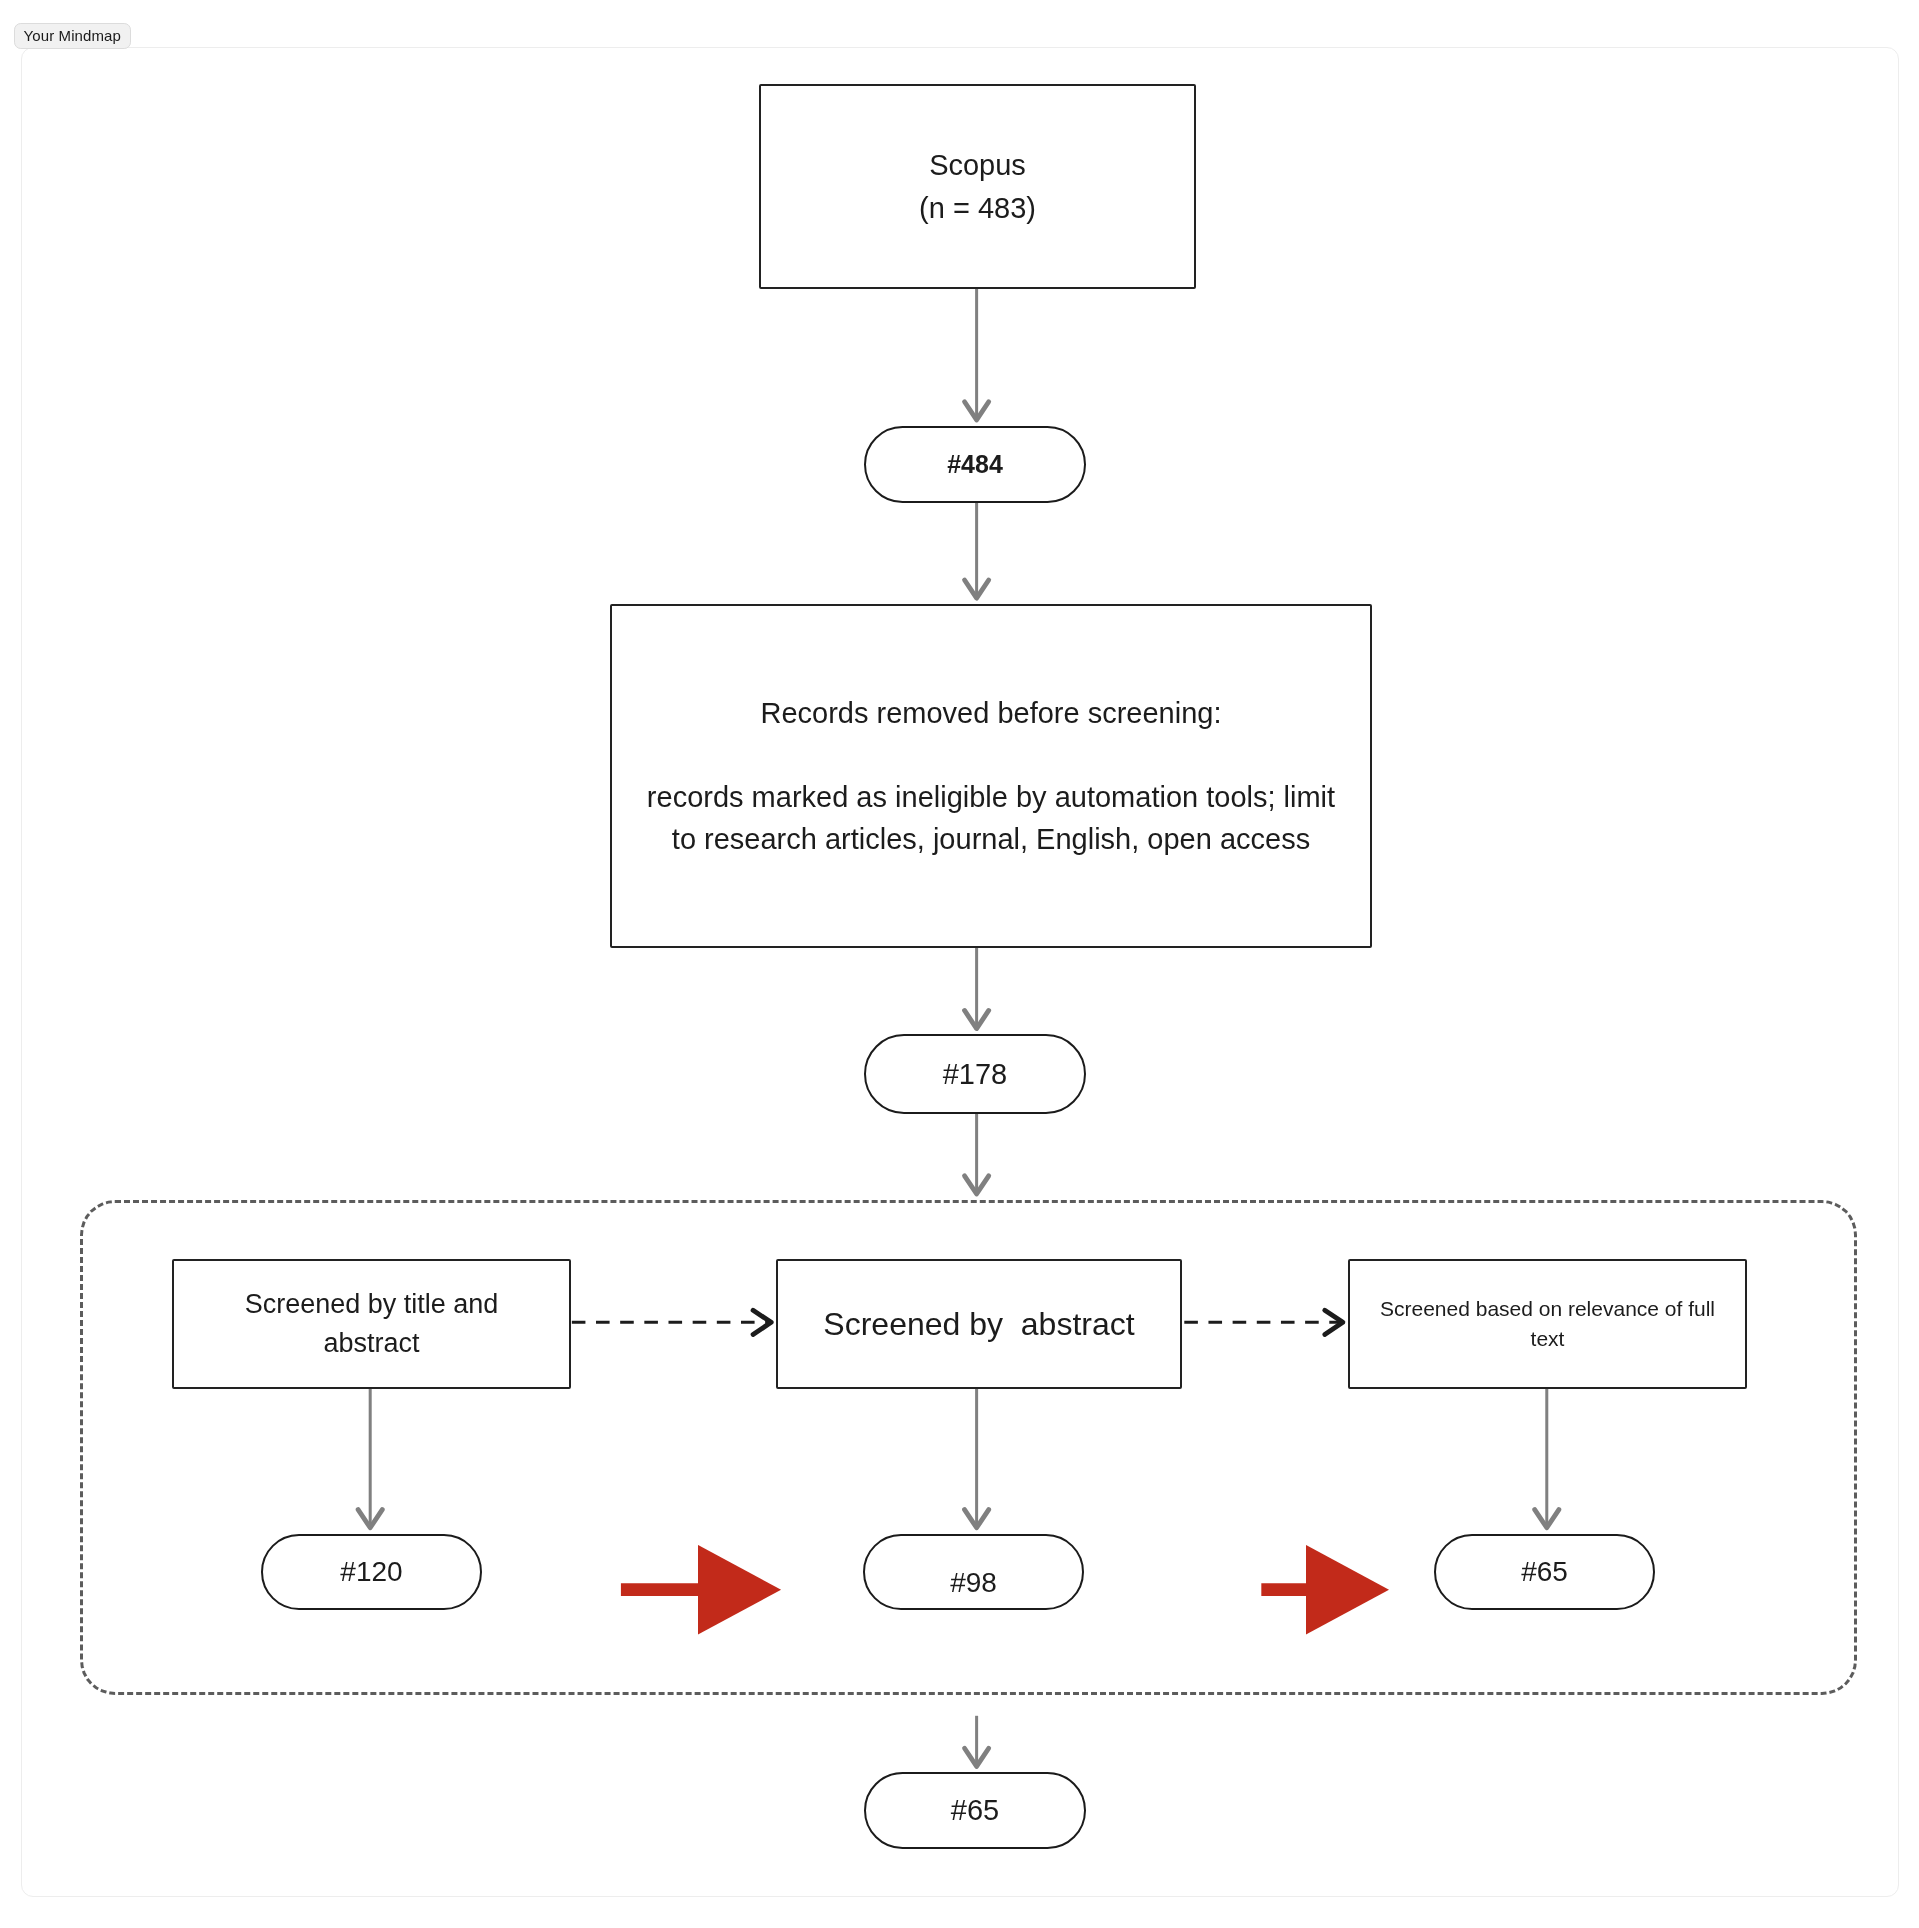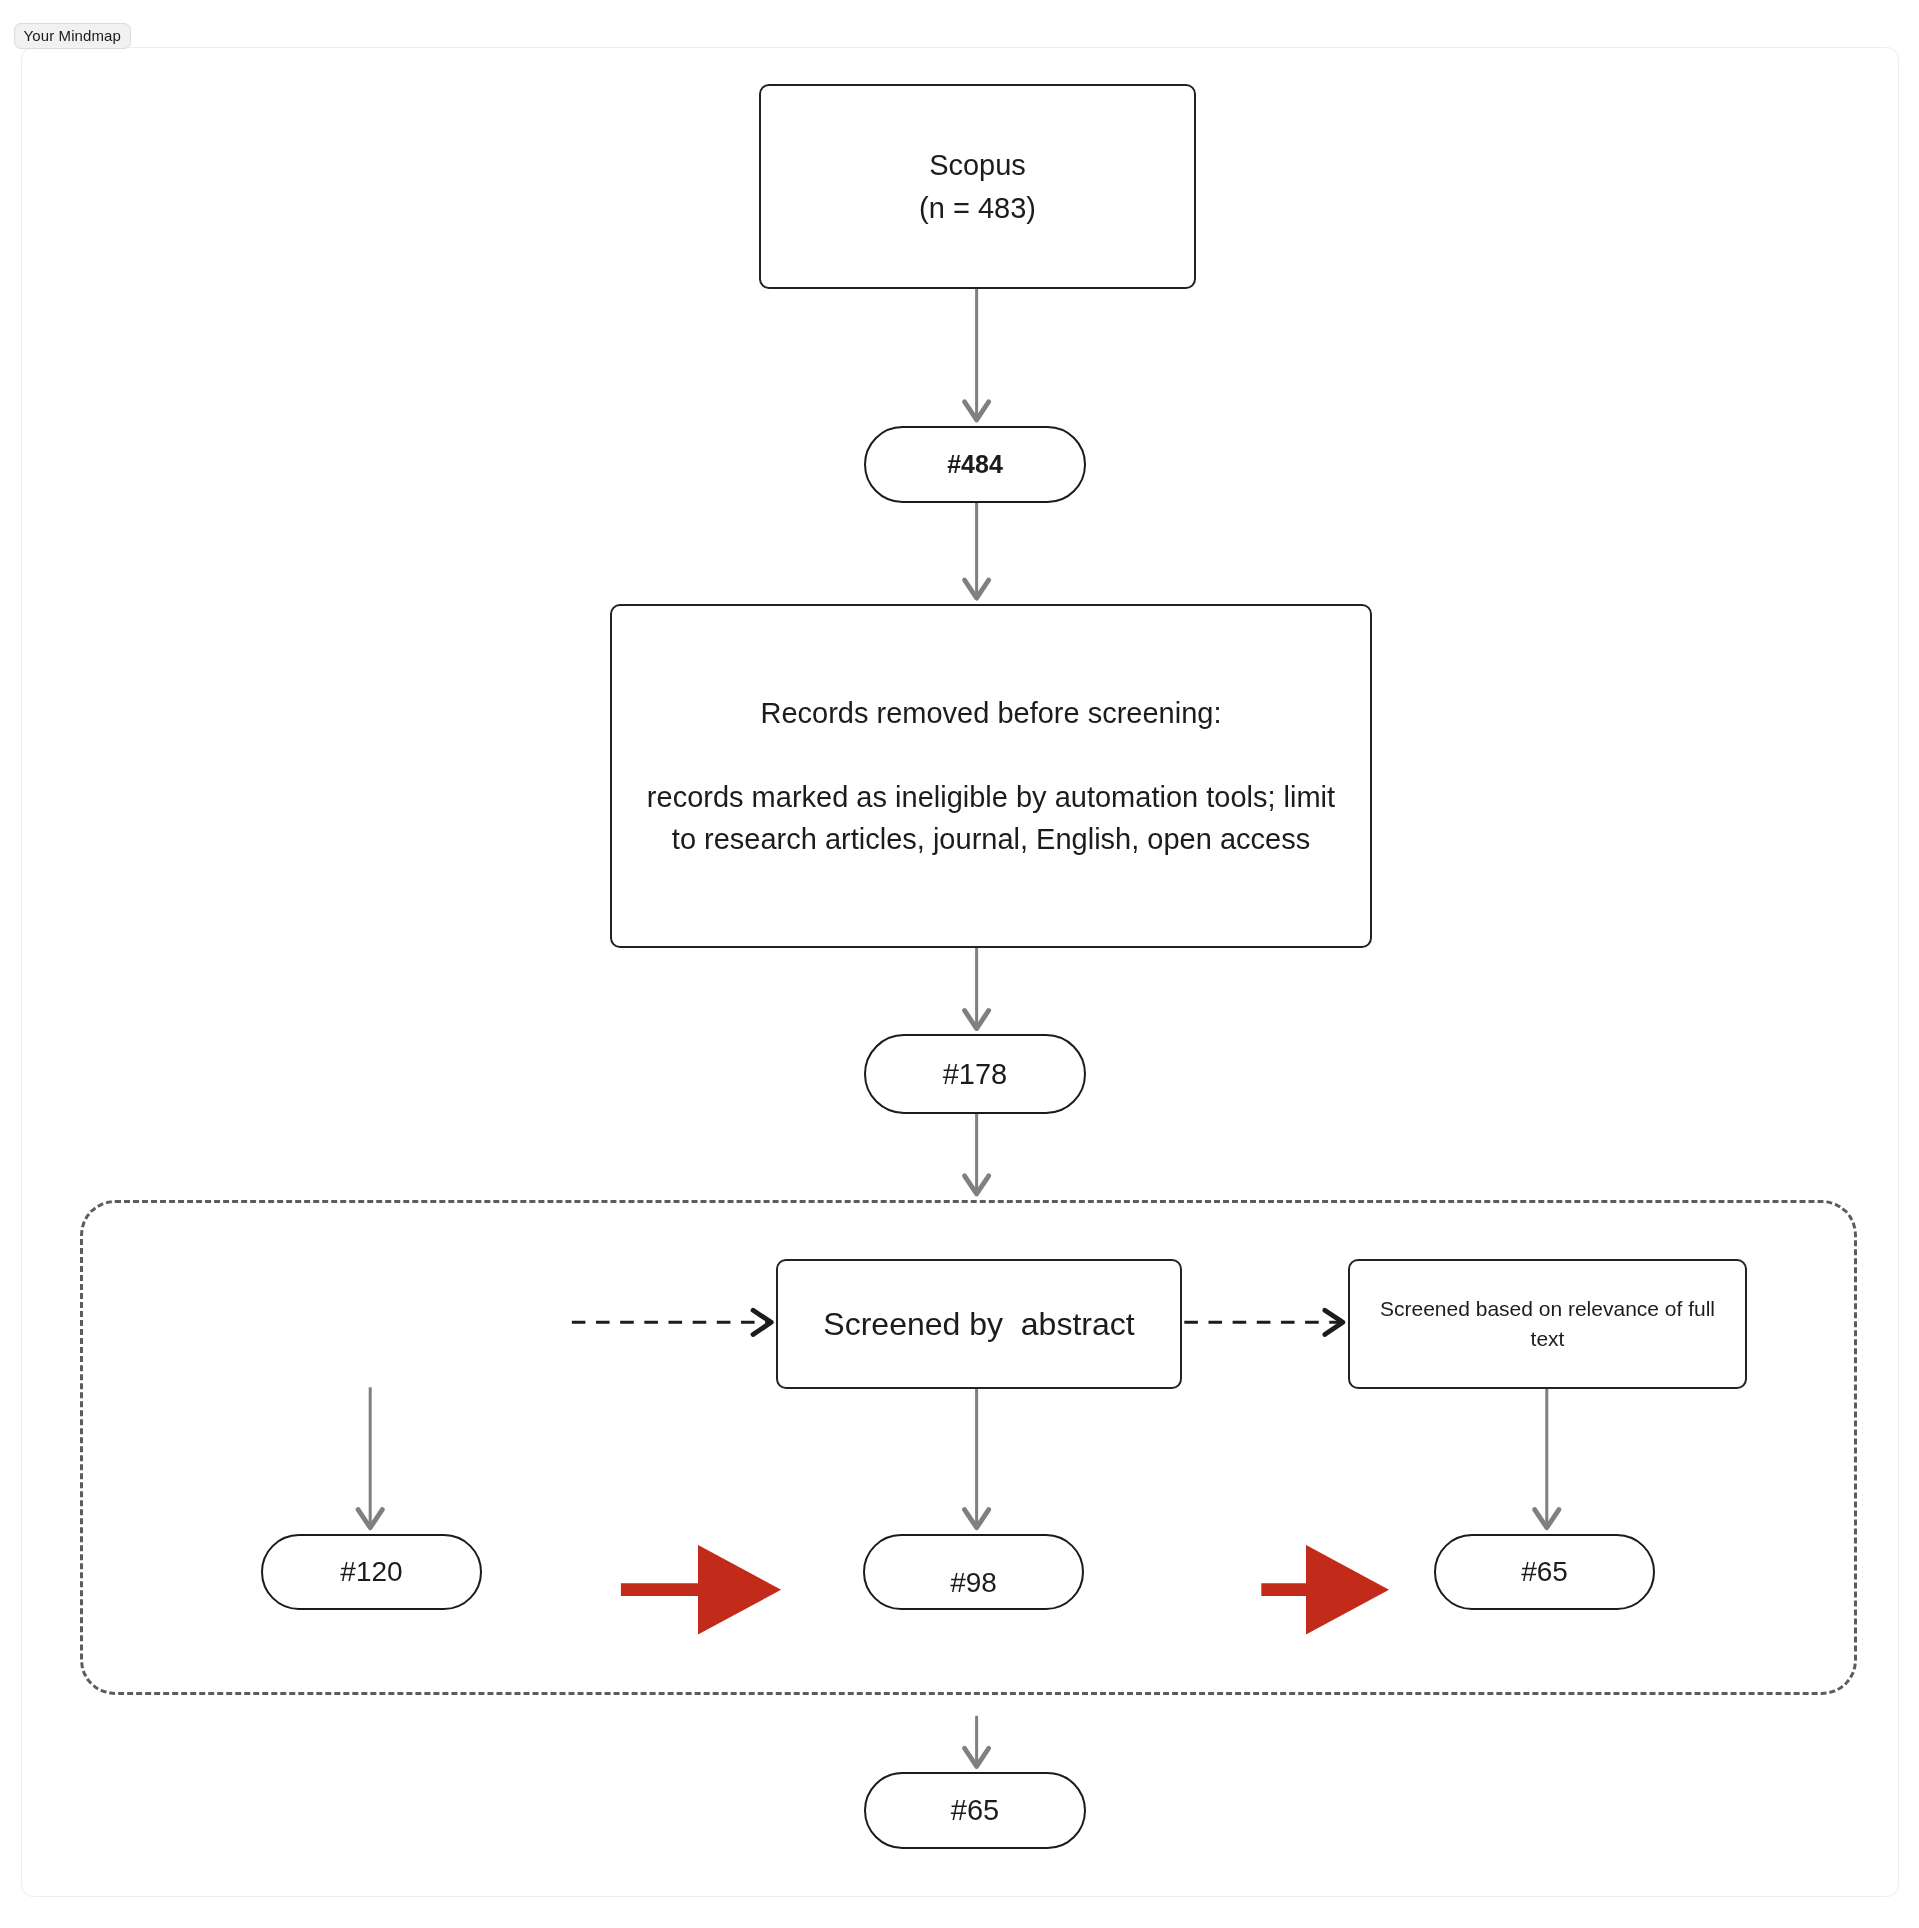--- a/index.html
+++ b/index.html
@@ -64,21 +64,21 @@
     background: #ffffff;
     display: flex;
     align-items: center;
     justify-content: center;
     text-align: center;
     color: #1c1c1c;
     z-index: 10;
   }
   .node-rect {
     border: 2.3px solid #222222;
-    border-radius: 10px;
+    border-radius: 2px;
   }
   .node-pill {
     border: 2.3px solid #1b1b1b;
     border-radius: 754px;
   }
   .node-text {
     white-space: pre-wrap;
     line-height: 1.45;
     padding: 0 19.6px;
   }
@@ -152,20 +152,23 @@
   <div class="node node-rect" id="node-removed" style="left:588px; top:556px;">
     <span class="node-text">Records removed before screening:
 
 records marked as ineligible by automation tools; limit to research articles, journal, English, open access</span>
   </div>
 
   <div class="node node-pill" id="node-178" style="left:842px; top:986px;">
     <span class="node-text">#178</span>
   </div>
 
+  <div class="node node-rect" id="node-screen-1" style="left:150px; top:1211px;">
+    <span class="node-text">Screened by title and abstract</span>
+  </div>
 
   <div class="node node-rect" id="node-screen-2" style="left:754px; top:1211px;">
     <span class="node-text">Screened by  abstract</span>
   </div>
 
   <div class="node node-rect" id="node-screen-3" style="left:1326px; top:1211px;">
     <span class="node-text">Screened based on relevance of full text</span>
   </div>
 
   <div class="node node-pill" id="node-120" style="left:239px; top:1486px;">

